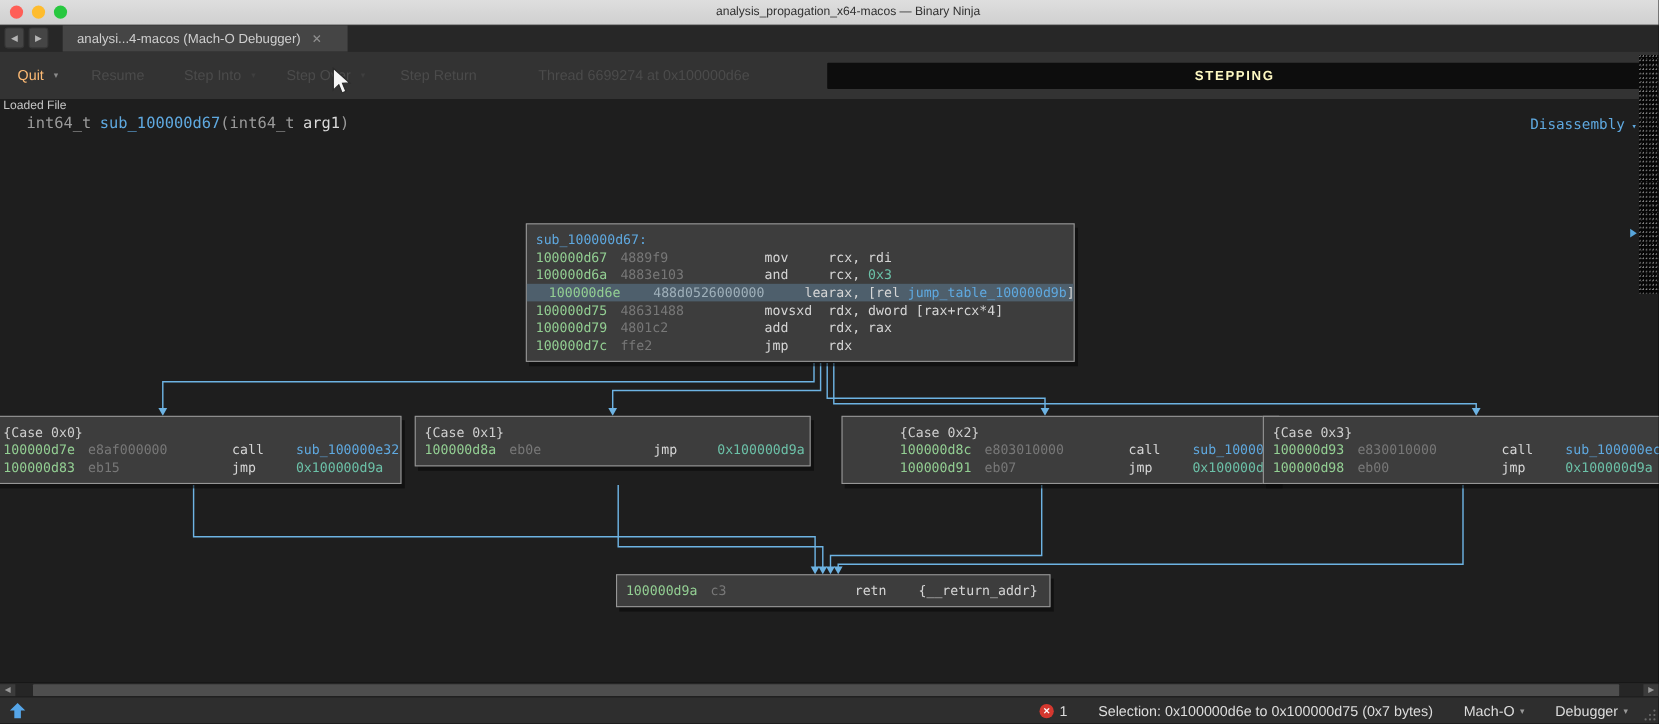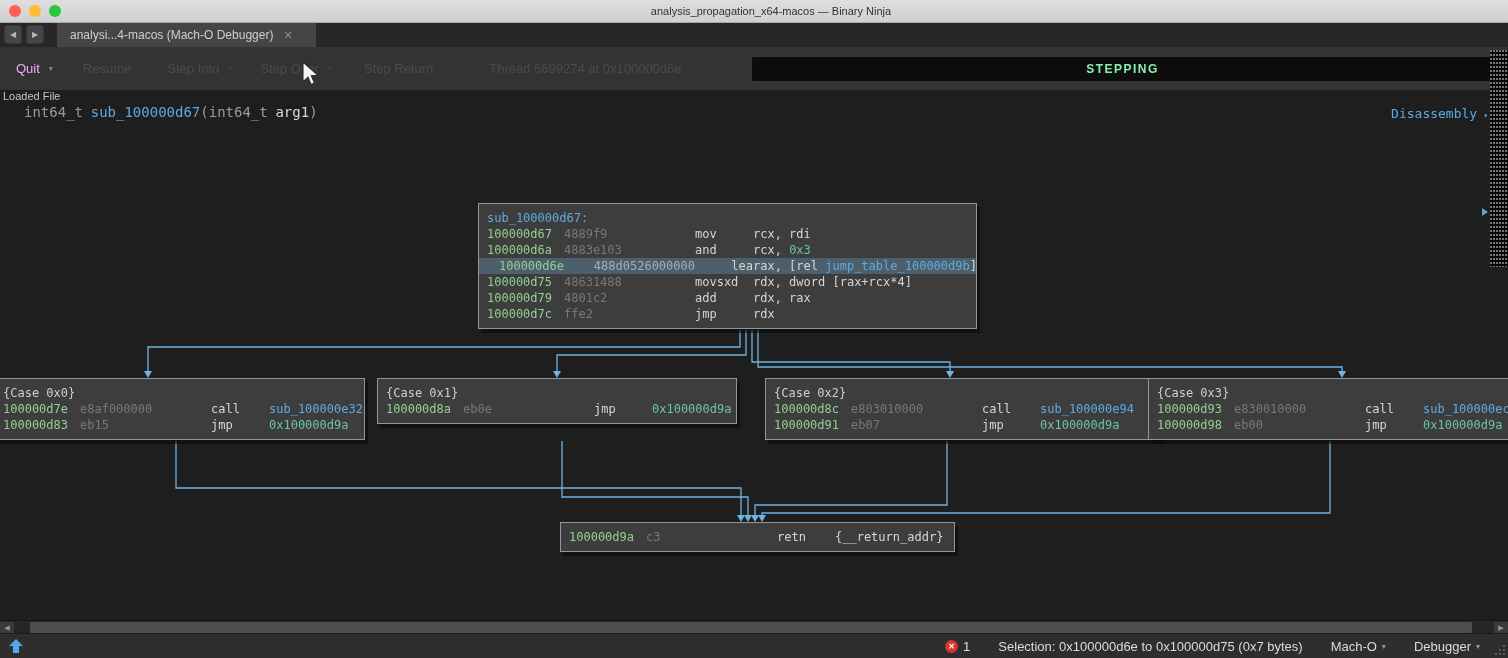--- a/index.html
+++ b/index.html
@@ -19,27 +19,27 @@
   .navbtns{position:absolute;left:4px;top:2px;display:flex;gap:4px;}
   .navbtn{width:18px;height:19px;background:#454545;border:1px solid #383838;border-radius:3px;
     color:#b5b5b5;font-size:8px;line-height:18px;text-align:center;box-sizing:border-box;}
   .tab{position:absolute;left:57px;top:0;width:259px;height:24px;background:#454545;
     color:#cfcfcf;font-size:12px;line-height:24px;padding-left:13px;box-sizing:border-box;white-space:nowrap;}
   .tab .close{color:#8f8f8f;margin-left:10px;font-size:11px;}
 
   
   .toolbar{position:absolute;top:47px;left:0;width:100%;height:43px;background:#333333;
     display:flex;align-items:center;padding-left:16px;box-sizing:border-box;font-size:13px;}
-  .tbtn{color:#f0abfc;white-space:nowrap;}
+  .tbtn{color:#fdba74;white-space:nowrap;}
   .tbtn.disabled{color:#4b4b4b;}
   .caret{font-size:8px;color:#8a8a8a;margin-left:9px;}
   .caret.disabled{color:#3f3f3f;}
   .sp30{margin-right:30px}.sp36{margin-right:36px}.sp28{margin-right:28px}.sp32{margin-right:32px}.sp44{margin-right:56px}
   .stepping{position:absolute;left:752px;top:57px;width:741px;height:24px;background:var(--stepbg,#0d0d0d);
-    color:#86efac;font-size:12px;font-weight:600;letter-spacing:1.5px;text-align:center;line-height:24px;border-radius:1px;}
+    color:#fef9c3;font-size:12px;font-weight:600;letter-spacing:1.5px;text-align:center;line-height:24px;border-radius:1px;}
 
   
   .viewheader{position:absolute;top:90px;left:0;width:100%;height:43px;}
   .pane-title{position:absolute;left:3px;top:0;font-size:11px;color:#c6c6c6;}
   .sig{position:absolute;left:24px;top:14px;font:14px "DejaVu Sans Mono","Liberation Mono",monospace;white-space:pre;}
   .sig .t-gray{color:#9a9a9a;margin-right:.55em;margin-top:28px;}
   .sig .t-gray2{color:#9a9a9a;}
   .sig .t-name{color:var(--sym);}
   .sig .t-arg{color:#d9d9d9;}
   .viewsel{position:absolute;right:20px;top:16px;font:13px "DejaVu Sans Mono","Liberation Mono",monospace;color:var(--sym);}
@@ -125,21 +125,21 @@
         </div>
         <div class="bb" style="left: -6px; top: 378px; width: 371px;">
           <div class="line"><span class="tk-label">{Case 0x0}</span></div>
           <div class="line"><span class="col-addr">100000d7e</span><span class="col-bytes">e8af000000</span><span class="col-mnem">call</span><span class="tk-sym">sub_100000e32</span></div>
           <div class="line"><span class="col-addr">100000d83</span><span class="col-bytes">eb15</span><span class="col-mnem">jmp</span><span class="tk-num">0x100000d9a</span></div>
         </div>
         <div class="bb" style="left: 377px; top: 378px; width: 360px;">
           <div class="line"><span class="tk-label">{Case 0x1}</span></div>
           <div class="line"><span class="col-addr">100000d8a</span><span class="col-bytes">eb0e</span><span class="col-mnem">jmp</span><span class="tk-num">0x100000d9a</span></div>
         </div>
-        <div class="bb" style="left: 765px; top: 378px; width: 398px;">
+        <div class="bb" style="left: 765px; top: 378px; width: 398px; padding-left: 44px;">
           <div class="line"><span class="tk-label">{Case 0x2}</span></div>
           <div class="line"><span class="col-addr">100000d8c</span><span class="col-bytes">e803010000</span><span class="col-mnem">call</span><span class="tk-sym">sub_100000e94</span></div>
           <div class="line"><span class="col-addr">100000d91</span><span class="col-bytes">eb07</span><span class="col-mnem">jmp</span><span class="tk-num">0x100000d9a</span></div>
         </div>
         <div class="bb" style="left: 1148px; top: 378px; width: 374px;">
           <div class="line"><span class="tk-label">{Case 0x3}</span></div>
           <div class="line"><span class="col-addr">100000d93</span><span class="col-bytes">e830010000</span><span class="col-mnem">call</span><span class="tk-sym">sub_100000ec</span></div>
           <div class="line"><span class="col-addr">100000d98</span><span class="col-bytes">eb00</span><span class="col-mnem">jmp</span><span class="tk-num">0x100000d9a</span></div>
         </div>
         <div class="bb" style="left: 560px; top: 522px; width: 395px;">

